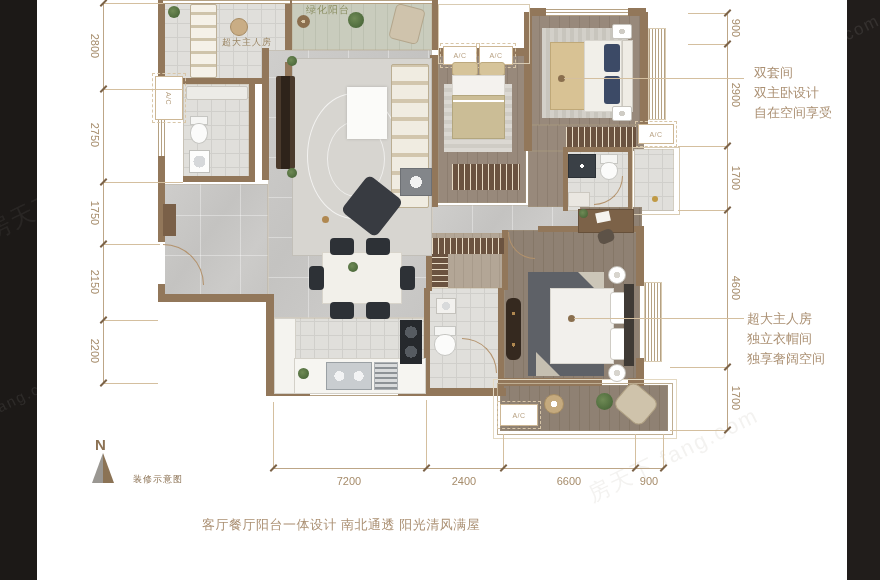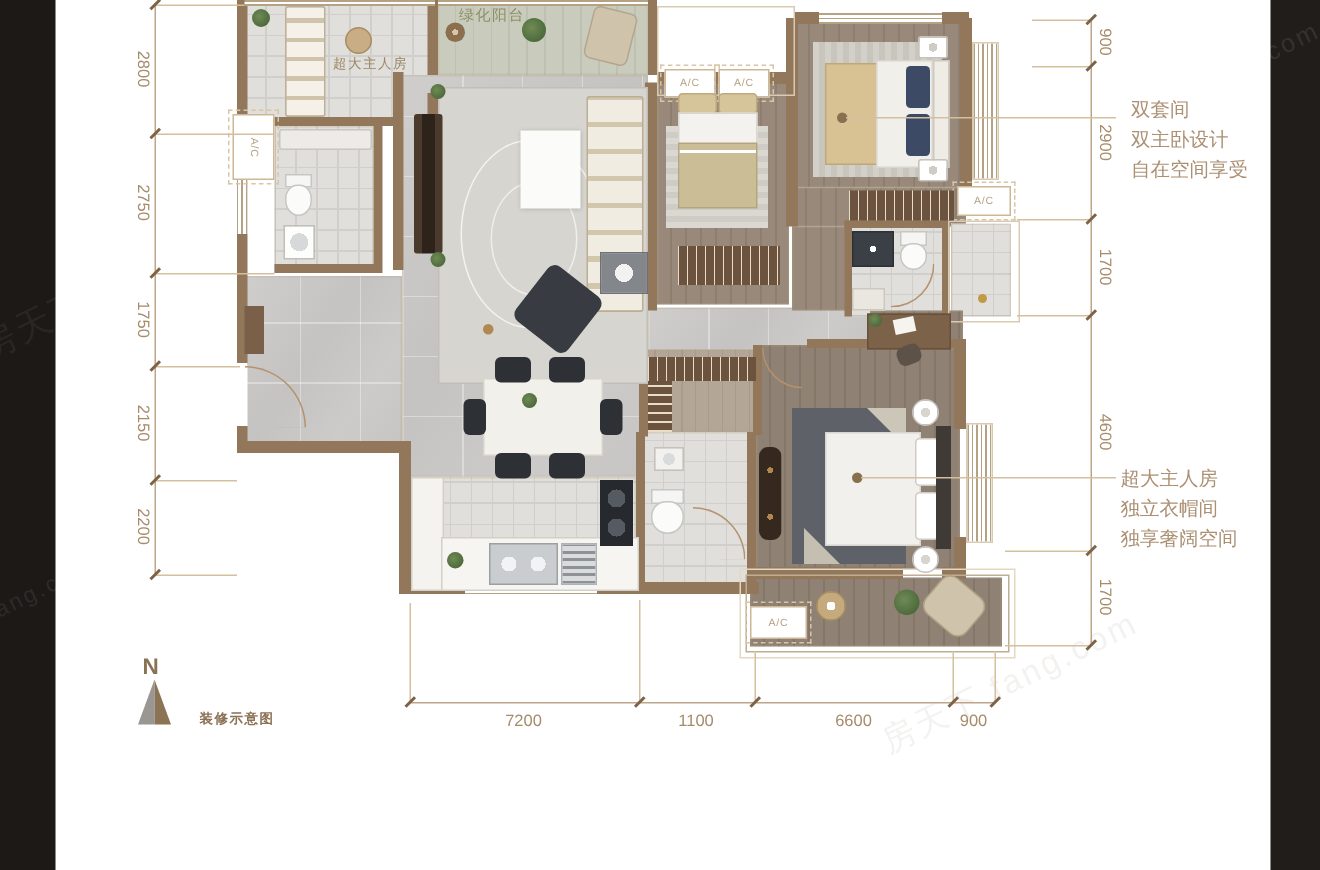--- a/index.html
+++ b/index.html
@@ -269,46 +269,47 @@
   <div class="a dconn" style="left:426px;top:400px;width:1px;height:68px;"></div>
   <div class="a dconn" style="left:503px;top:434px;width:1px;height:34px;"></div>
   <div class="a dconn" style="left:635px;top:434px;width:1px;height:34px;"></div>
   <div class="a dconn" style="left:663px;top:434px;width:1px;height:34px;"></div>
   <div class="a tick" style="left:269px;top:467px;"></div>
   <div class="a tick" style="left:422px;top:467px;"></div>
   <div class="a tick" style="left:499px;top:467px;"></div>
   <div class="a tick" style="left:631px;top:467px;"></div>
   <div class="a tick" style="left:659px;top:467px;"></div>
   <div class="a dlab" style="left:319px;top:474px;width:60px;">7200</div>
-  <div class="a dlab" style="left:434px;top:474px;width:60px;">1100</div>
+  <div class="a dlab" style="left:434px;top:474px;width:60px;">2400</div>
   <div class="a dlab" style="left:539px;top:474px;width:60px;">6600</div>
   <div class="a dlab" style="left:619px;top:474px;width:60px;">900</div>
 
   <div class="a circ" style="left:558px;top:75px;width:7px;height:7px;background:#8a6f4e;"></div>
   <div class="a dconn" style="left:564px;top:78px;width:180px;height:1px;"></div>
   <div class="a circ" style="left:568px;top:315px;width:7px;height:7px;background:#8a6f4e;"></div>
   <div class="a dconn" style="left:574px;top:318px;width:170px;height:1px;"></div>
 
   <div class="a ann" style="left:754px;top:63px;">
     <div>双套间</div>
     <div>双主卧设计</div>
     <div>自在空间享受</div>
   </div>
   <div class="a ann" style="left:747px;top:309px;">
     <div>超大主人房</div>
     <div>独立衣帽间</div>
     <div>独享奢阔空间</div>
   </div>
+  <div class="a ann" style="left:202px;top:515px;font-size:13px;letter-spacing:.5px;">客厅餐厅阳台一体设计 南北通透 阳光清风满屋</div>
 
   <div class="a" style="left:95px;top:436px;font-size:15px;color:#8c7254;font-weight:bold;">N</div>
   <div class="a" style="left:92px;top:453px;width:22px;height:30px;">
     <div class="a" style="left:0;top:0;width:0;height:0;border-bottom:30px solid #9a9792;border-left:11px solid transparent;"></div>
     <div class="a" style="left:11px;top:0;width:0;height:0;border-bottom:30px solid #8b7355;border-right:11px solid transparent;"></div>
   </div>
-  <div class="a" style="left:133px;top:473px;font-size:9px;font-weight:bold;color:#8c7254;letter-spacing:1px;">装修示意图</div>
+  <div class="a" style="left:133px;top:473px;font-size:9px;font-weight:normal;color:#8c7254;letter-spacing:1px;">装修示意图</div>
 
   <div class="a band" style="left:0;top:0;width:37px;height:580px;">
     <div class="wm wmw" style="left:-16px;top:200px;font-size:24px;">房天下</div>
     <div class="wm wmw" style="left:-12px;top:385px;font-size:15px;color:rgba(255,255,255,.08);">fang.com</div>
   </div>
   <div class="a band" style="left:847px;top:0;width:33px;height:580px;background:#211d1b;">
     <div class="wm wmw" style="left:-4px;top:18px;font-size:17px;color:rgba(255,255,255,.09);">com</div>
   </div>
 
 </div>

